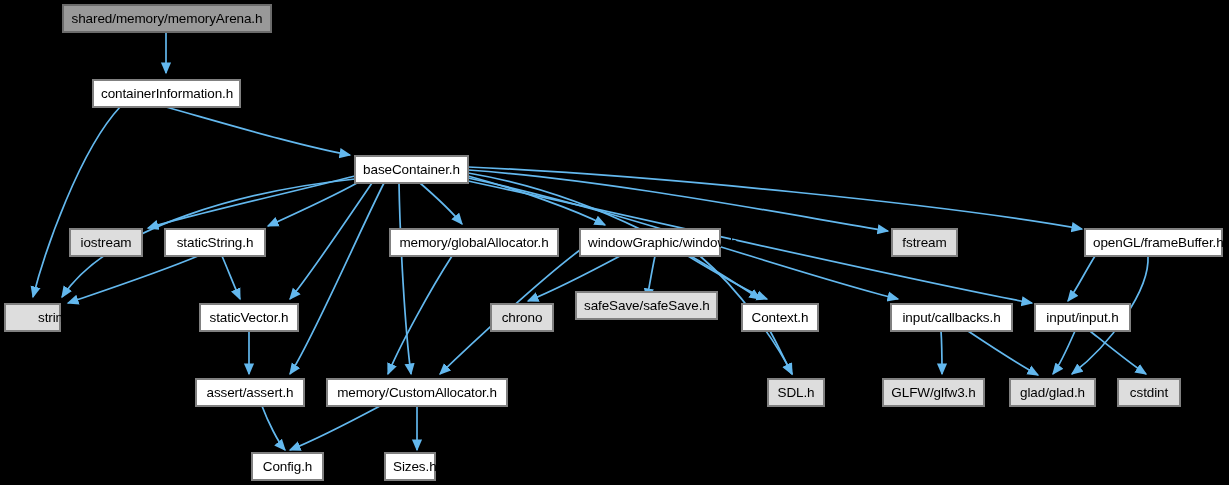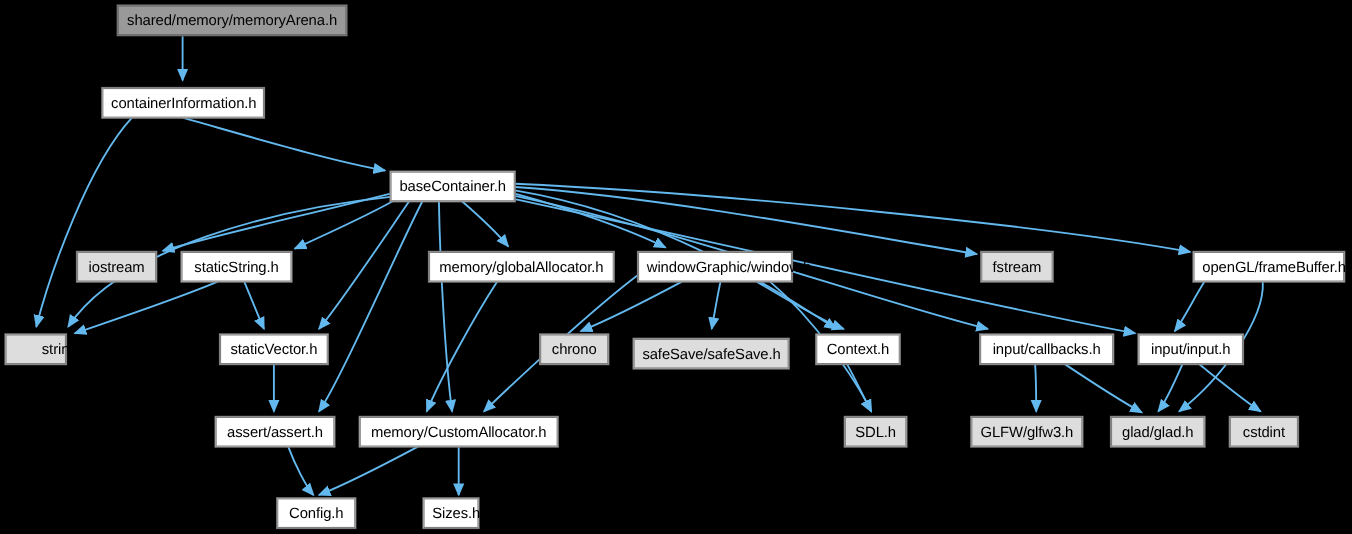--- a/index.html
+++ b/index.html
@@ -39,21 +39,20 @@
     letter-spacing: -0.1px;
     z-index: 3;
   }
   .node.system {
     background: #dddddd;
   }
   .node.root {
     background: #999999;
     border: 1px solid #6b6b6b;
     box-shadow: 0 0 0 1px #6b6b6b;
-    margin-left: 44px;
   }
   .node-label {
     display: block;
     padding: 0 7px;
   }
 </style>
 </head>
 <body>
 
 <div id="graph-canvas">
@@ -133,21 +132,21 @@
       </div>
       <div class="node system" style="left: 5px; top: 304px; width: 55px; padding-left: 25px;">
         <span class="node-label">string</span>
       </div>
       <div class="node" style="left: 200px; top: 304px; width: 98px;">
         <span class="node-label">staticVector.h</span>
       </div>
       <div class="node system" style="left: 491px; top: 304px; width: 62px;">
         <span class="node-label">chrono</span>
       </div>
-      <div class="node system" style="left: 576px; top: 308px; width: 141px;">
+      <div class="node system" style="left: 576px; top: 292px; width: 141px;">
         <span class="node-label">safeSave/safeSave.h</span>
       </div>
       <div class="node" style="left: 742px; top: 304px; width: 76px;">
         <span class="node-label">Context.h</span>
       </div>
       <div class="node" style="left: 891px; top: 304px; width: 121px;">
         <span class="node-label">input/callbacks.h</span>
       </div>
       <div class="node" style="left: 1035px; top: 304px; width: 95px;">
         <span class="node-label">input/input.h</span>

